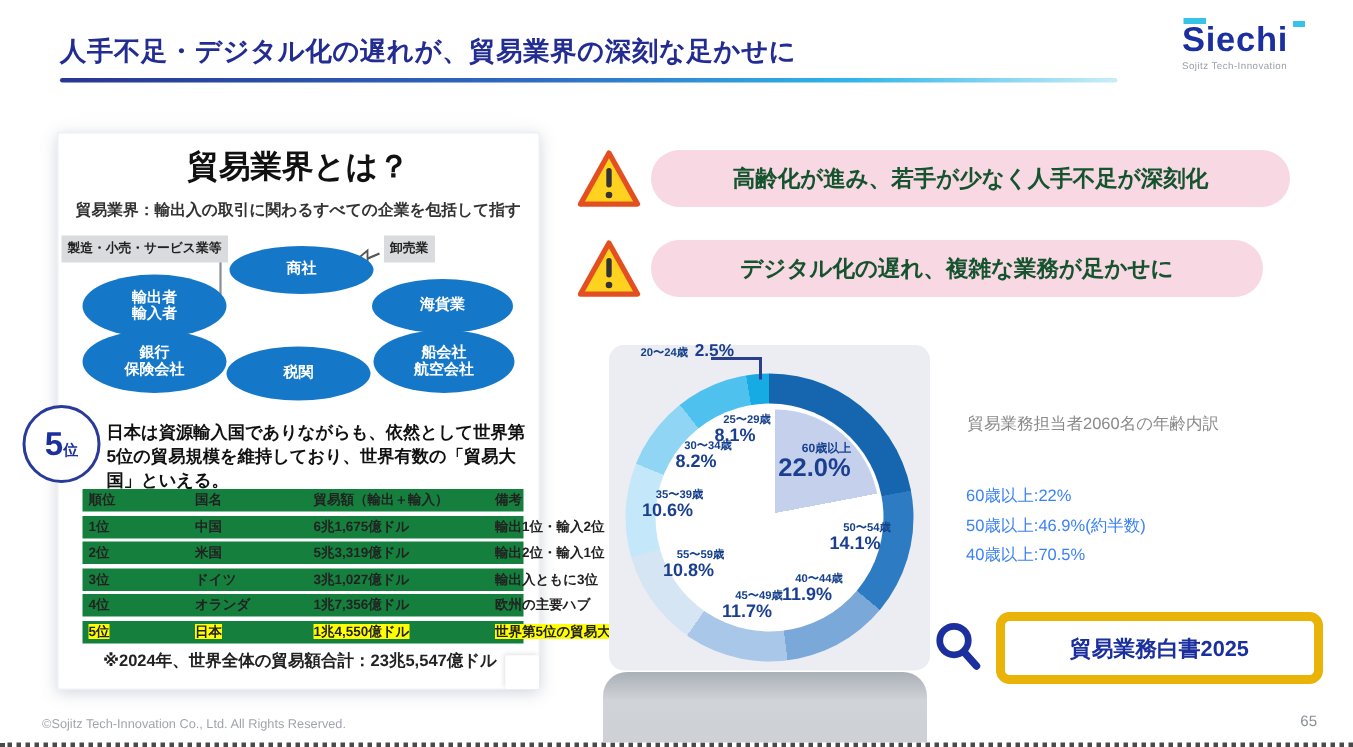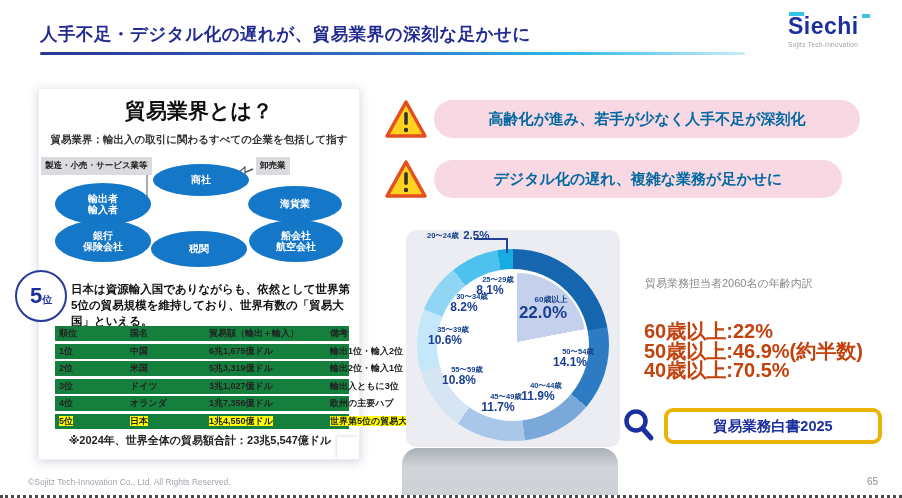--- a/index.html
+++ b/index.html
@@ -56,21 +56,21 @@
   .tr.hl .td span{background:#ffff00;}
   .table-note{position:absolute;left:0;top:344px;width:322px;text-align:center;
         font-size:11px;font-weight:bold;color:#222;}
 
   
   .callout{position:absolute;display:flex;align-items:center;}
   .co1{left:384px;top:98px;}
   .co2{left:384px;top:158px;}
   .warn{width:44px;height:42px;flex:0 0 auto;}
   .pill{margin-left:6px;background:#f7d8e3;border-radius:20px;height:38px;display:flex;
-        align-items:center;justify-content:center;font-size:15px;font-weight:bold;color:#0369a1;}
+        align-items:center;justify-content:center;font-size:15px;font-weight:bold;color:#14532d;}
   .co1 .pill{width:426px;}
   .co2 .pill{width:408px;}
 
   
   .chart-panel{position:absolute;left:406px;top:230px;width:214px;height:217px;background:#ebedf2;border-radius:10px;}
   .donut{position:absolute;left:11px;top:19px;width:192px;height:192px;border-radius:50%;}
   .hole{position:absolute;left:31px;top:39px;width:152px;height:152px;border-radius:50%;background:#fff;}
   .wedge{position:absolute;left:42px;top:43px;width:138px;height:138px;border-radius:50%;
         background:conic-gradient(#c5d0ed 0 79.2deg,transparent 79.2deg 360deg);}
   .pie-label{position:absolute;transform:translate(-50%,-50%);text-align:center;color:#16418c;z-index:4;white-space:nowrap;}
@@ -81,23 +81,23 @@
   .pie-label.top-label{transform:none;text-align:left;}
   .pie-label.top-label .nm,.pie-label.top-label .pc{display:inline;vertical-align:middle;}
   .pie-label.top-label .pc{font-size:11.5px;}
   .leader{position:absolute;left:68px;top:8px;width:34px;height:15px;
         border-top:2px solid #2b3f90;border-right:2px solid #2b3f90;z-index:3;}
   .pedestal{position:absolute;left:402px;top:448px;width:216px;height:50px;
         background:linear-gradient(180deg,#aab0b7 0%,#d0d3d7 38%,#cdd0d4 100%);border-radius:16px 16px 0 0;}
 
   
   .survey-note{position:absolute;left:645px;top:276px;font-size:11px;color:#8a8a8a;line-height:15px;}
-  .stats{position:absolute;left:644px;top:322px;font-size:20px;font-weight:bold;color:#c2410c;line-height:19.5px;}
+  .stats{position:absolute;left:644px;top:322px;font-size:11px;font-weight:normal;color:#3b82f6;line-height:19.5px;}
   .cta-row{position:absolute;left:622px;top:408px;display:flex;align-items:center;}
-  .cta-btn{margin-left:8px;width:218px;height:36px;border:4px solid #eab308;border-radius:9px;background:#fff;
+  .cta-btn{margin-left:8px;width:218px;height:48px;border:6px solid #eab308;border-radius:9px;background:#fff;
         display:flex;align-items:center;justify-content:center;font-size:14.5px;font-weight:bold;color:#1b2f9e;cursor:pointer;}
 
   
   .copyright{position:absolute;left:28px;bottom:8px;font-size:8.5px;color:#a0a5ad;}
   .pageno{position:absolute;right:24px;bottom:8px;font-size:10px;color:#8a8f96;}
 </style>
 </head>
 <body>
 
 <div class="slide">

